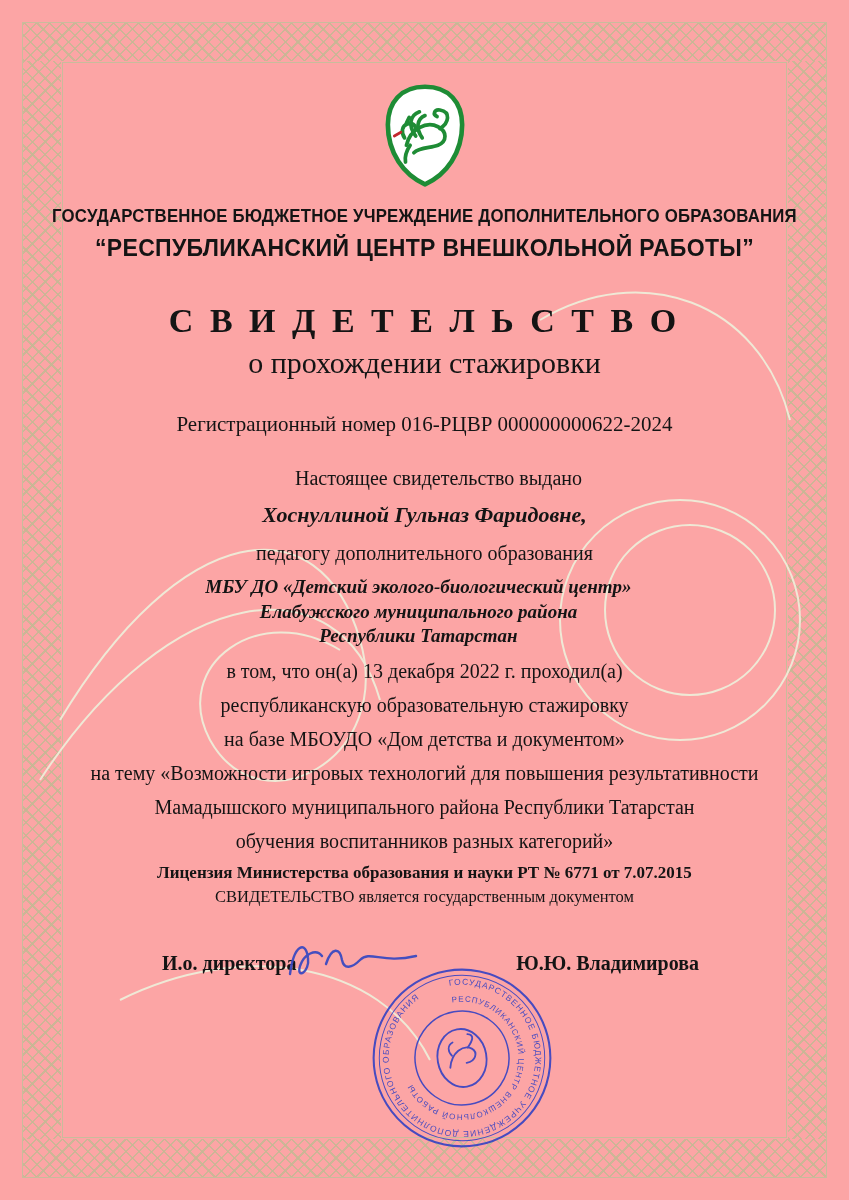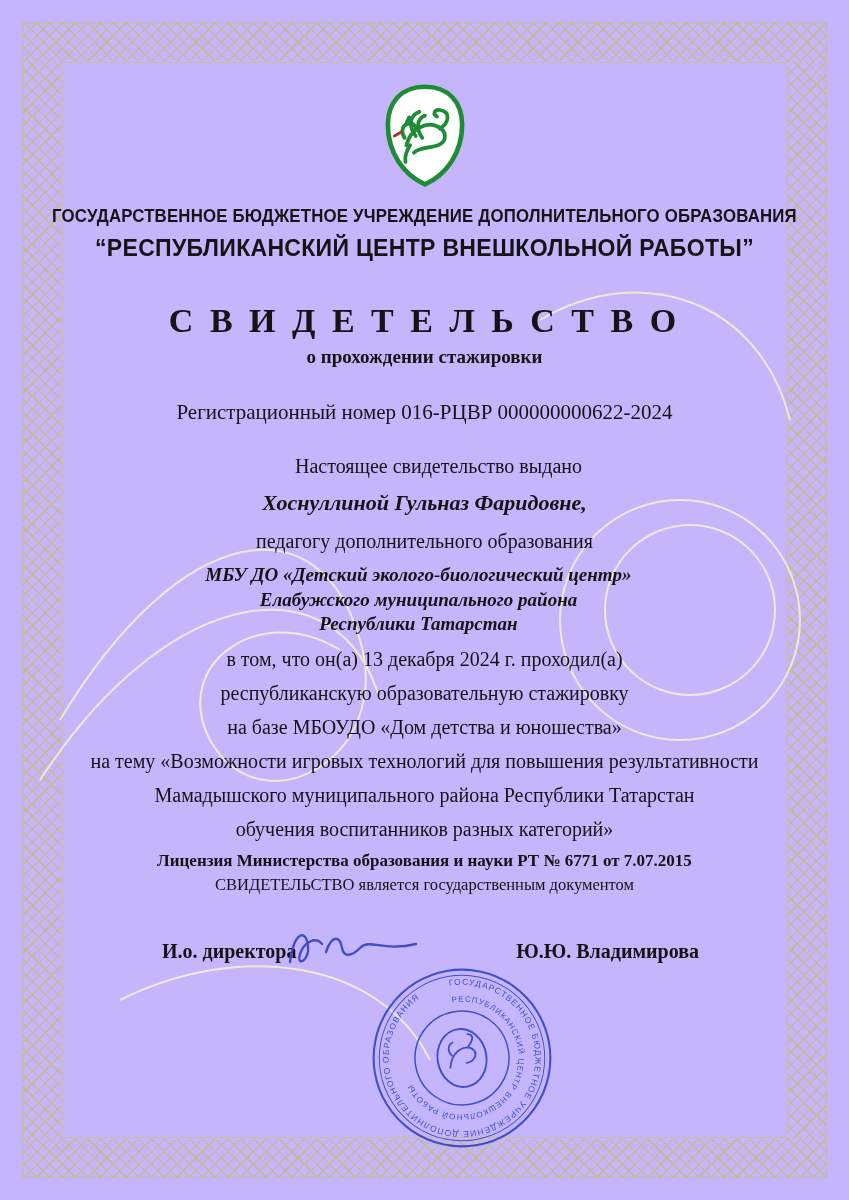--- a/index.html
+++ b/index.html
@@ -1,20 +1,20 @@
 <!DOCTYPE html>
 <html><head>
 <meta charset="utf-8">
 <style>
   html,body { margin:0; padding:0; background:#ffffff; }
   .page {
     position:relative;
     width:849px; height:1200px;
     margin:0 auto;
-    background:#c4b5fd;
+    background:#fca5a5;
     font-family:"Liberation Serif", serif;
     color:#141414;
     overflow:hidden;
   }
 
   
   .frame-outer, .frame-inner {
     position:absolute; pointer-events:none;
     border:1px solid #c9bc9c;
   }
@@ -42,21 +42,21 @@
     font-family:"Liberation Sans", sans-serif;
     font-weight:700; font-size:17.5px; letter-spacing:.2px;
     margin:0 0 7px 0; transform:scaleX(.96);
   }
   .org-sans-2 {
     font-family:"Liberation Sans", sans-serif;
     font-weight:700; font-size:24px; letter-spacing:.3px;
     margin:0 0 40px 0; transform:scaleX(.96);
   }
   .doc-title   { font-size:34px; font-weight:700; letter-spacing:4px; margin:0 0 6px 0; }
-  .doc-subtitle{ font-size:19px; font-weight:700; margin:0 0 32px 0; }
+  .doc-subtitle{ font-size:30px; font-weight:400; margin:0 0 32px 0; }
   .reg-number  { font-size:21px; margin:0 0 30px 0; }
 
   .issued-line { font-size:20px; margin:0 0 12px 0;padding-left:28px; }
   .recipient   { font-size:22px; font-weight:700; font-style:italic; margin:0 0 14px 0; }
   .position    { font-size:20px; margin:0 0 10px 0; }
   .rec-org     { font-size:19px; font-weight:700; font-style:italic; line-height:1.3; margin:0 12px 10px 0; }
 
   .body-line   { font-size:20px; line-height:24px; margin:10px 0; }
   .body-last   { margin-bottom:42px; }
 
@@ -129,23 +129,23 @@
     <div class="issued-line">Настоящее свидетельство выдано</div>
     <div class="recipient">Хоснуллиной Гульназ Фаридовне,</div>
     <div class="position">педагогу дополнительного образования</div>
 
     <div class="rec-org">
       <div>МБУ ДО «Детский эколого-биологический центр»</div>
       <div>Елабужского муниципального района</div>
       <div>Республики Татарстан</div>
     </div>
 
-    <div class="body-line">в том, что он(а) 13 декабря 2024 г. проходил(а)</div>
+    <div class="body-line">в том, что он(а) 13 декабря 2022 г. проходил(а)</div>
     <div class="body-line">республиканскую образовательную стажировку</div>
-    <div class="body-line">на базе  МБОУДО «Дом детства и юношества»</div>
+    <div class="body-line">на базе  МБОУДО «Дом детства и документом»</div>
     <div class="body-line">на тему «Возможности игровых технологий для повышения результативности</div>
     <div class="body-line">Мамадышского муниципального района Республики Татарстан</div>
     <div class="body-line">обучения воспитанников разных категорий»</div>
 
     <div class="license-line">Лицензия  Министерства  образования и науки РТ № 6771 от 7.07.2015</div>
     <div class="footer-line">СВИДЕТЕЛЬСТВО является государственным  документом</div>
 
     <div class="sign-row">
       <span>И.о. директора</span>
       <svg class="sign-scribble" width="140" height="62" viewBox="0 0 140 62">

